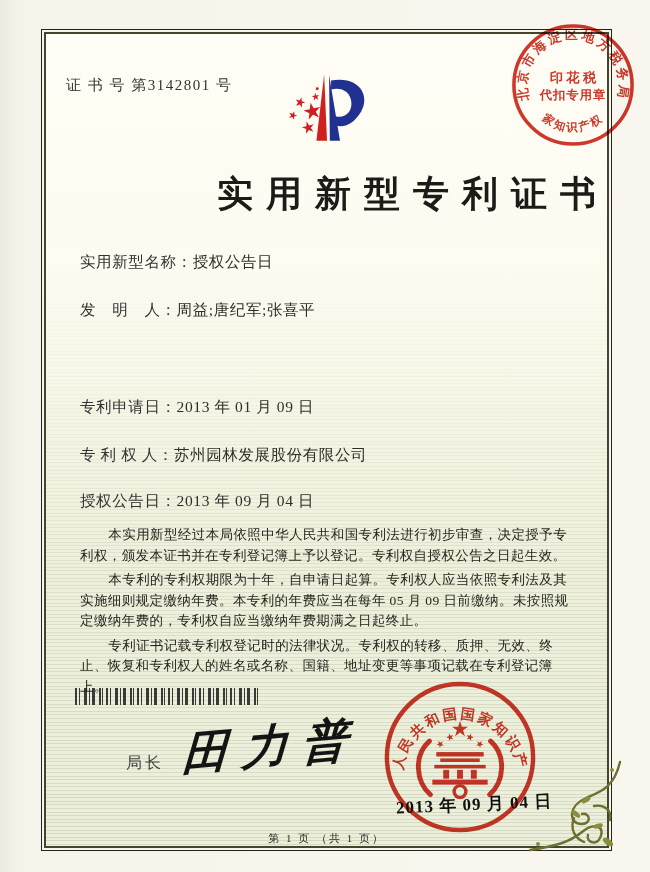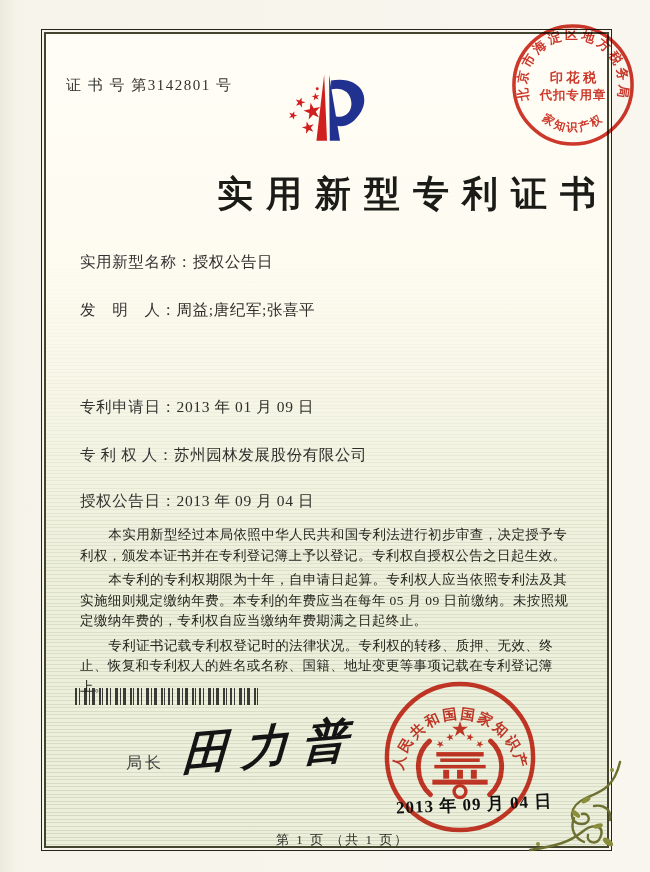--- a/index.html
+++ b/index.html
@@ -49,21 +49,21 @@
   .sig-label{left:126px;top:753px;font-size:16px;letter-spacing:3px;color:#404040;}
   .sig-name{left:182px;top:716px;font-size:46px;font-weight:700;letter-spacing:14px;
     color:#141414;transform:rotate(-5deg) skewX(-8deg);font-style:italic;}
   
   .seal{mix-blend-mode:multiply;opacity:.93;}
   .tax-seal{left:509px;top:21px;width:128px;height:128px;}
   .office-seal{left:381px;top:678px;width:158px;height:158px;}
   .date-stamp{left:396px;top:793px;font-size:17px;font-weight:700;letter-spacing:1px;
     color:#111;transform:rotate(-2.5deg);white-space:nowrap;}
   
-  .footer{left:60px;top:831px;width:565px;text-align:center;font-size:13px;
+  .footer{left:44px;top:831px;width:565px;text-align:center;font-size:11px;
     letter-spacing:2px;color:#2b2b26;}
   .ornament{left:524px;top:756px;width:100px;height:100px;}
   svg text{font-family:"Liberation Serif","DejaVu Serif",serif;}
 </style>
 </head>
 <body>
 
 <div class="page">
 
   <svg width="0" height="0" style="position:absolute" aria-hidden="true">

